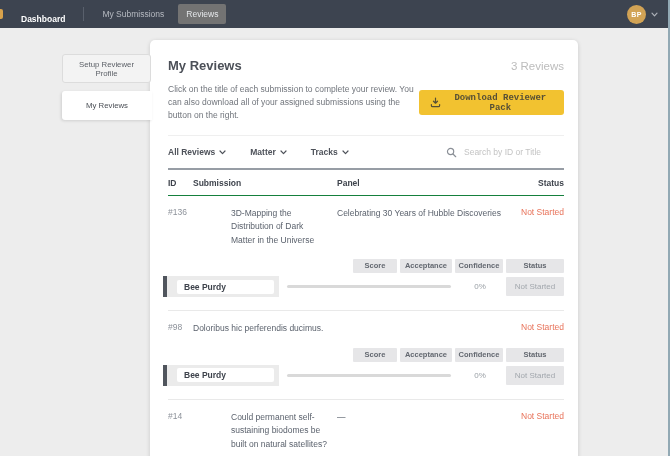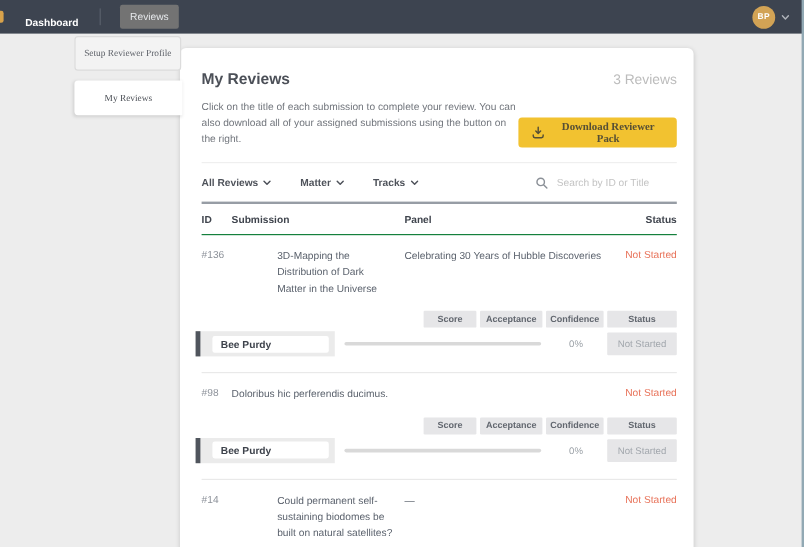--- a/index.html
+++ b/index.html
@@ -25,21 +25,21 @@
   .nav-divider { width:1px; height:14px; background:#59606c; margin:0 10px; }
   .nav-item.selected { background:#737373; color:#e6e8eb; margin-left:6px; }
   .nav-right { margin-left:auto; display:flex; align-items:center; gap:5px; }
   .avatar { width:19px; height:19px; border-radius:50%; background:#d2a355; color:#fff;
     font-size:7px; font-weight:bold; display:flex; align-items:center; justify-content:center; letter-spacing:.3px; }
   .chev { width:7px; height:7px; display:inline-block; }
   .chev svg { display:block; }
 
   
   .page { position:relative; width:670px; height:428px; }
-  .side-tabs { position:absolute; left:62px; top:2px; width:89px; z-index:3;font-family:Liberation Serif, serif; }
+  .side-tabs { position:absolute; left:62px; top:26px; width:89px; z-index:3; }
   .side-tab {
     height:29px; display:flex; align-items:center; justify-content:center;
     font-size:7.8px; color:#5b5f66; background:#f3f3f3; border:1px solid #dcdcdc;
     border-radius:3px; margin-bottom:8px; cursor:pointer; text-align:center; padding:0 6px;
   }
   .side-tab.active {
     background:#ffffff; border:none; border-radius:3px 0 0 3px; color:#4a4e55;
     box-shadow:-1px 1px 3px rgba(0,0,0,.12); width:90px;
   }
 
@@ -47,26 +47,26 @@
     position:absolute; left:150px; top:12px; width:428px; height:436px;
     background:#ffffff; border-radius:5px; box-shadow:0 1px 4px rgba(0,0,0,.16);
     padding:0;
   }
   .card-inner { padding:0 14px 0 18px; }
 
   
   .head-row { display:flex; align-items:baseline; justify-content:space-between; padding-top:18px; }
   .page-title { font-size:13px; color:#4c5058; font-weight:600; }
   .review-count { font-size:11.5px; color:#bcbcbc; }
-  .desc-row { display:flex; justify-content:space-between; align-items:flex-end; margin-top:10px; padding-bottom:12px; border-bottom:1px solid #efefef; }
+  .desc-row { display:flex; justify-content:space-between; align-items:center; margin-top:10px; padding-bottom:12px; border-bottom:1px solid #efefef; }
   .desc { font-size:8.5px; color:#71757c; line-height:1.55; width:278px; }
   .dl-btn {
     background:#f2c230; border:none; border-radius:3px; height:25px; padding:0 11px;
     display:flex; align-items:center; gap:7px; font-size:9px; font-weight:600; color:#564f35;
-    cursor:pointer; font-family:Liberation Serif, serif;
+    cursor:pointer; font-family:Liberation Mono, monospace;
   }
   .dl-icon svg { display:block; }
 
   
   .filters-row { display:flex; align-items:center; padding:11px 0 10px 0; }
   .filter { display:flex; align-items:center; gap:4px; font-size:8.5px; font-weight:600; color:#4e525a; margin-right:24px; cursor:pointer; }
   .search { margin-left:auto; display:flex; align-items:center; gap:7px; }
   .search input {
     border:none; outline:none; font-size:8.5px; color:#555; width:100px; font-family:inherit;
   }
@@ -113,20 +113,21 @@
 </head>
 <body>
 
 <div class="right-edge"></div>
 
 <div class="topbar">
   <div class="brand-sliver"></div>
   <div class="nav-left">
     <div class="nav-item primary">Dashboard</div>
     <div class="nav-divider"></div>
+    <div class="nav-item">My Submissions</div>
     <div class="nav-item selected">Reviews</div>
   </div>
   <div class="nav-right">
     <div class="avatar">BP</div>
     <span class="chev">
       <svg width="7" height="7" viewBox="0 0 7 7">
           <polyline points="1,2.2 3.5,4.8 6,2.2" fill="none" stroke="#aeb2b9" stroke-width="1.2" stroke-linecap="round" stroke-linejoin="round"></polyline>
         </svg>
     </span>
   </div>

